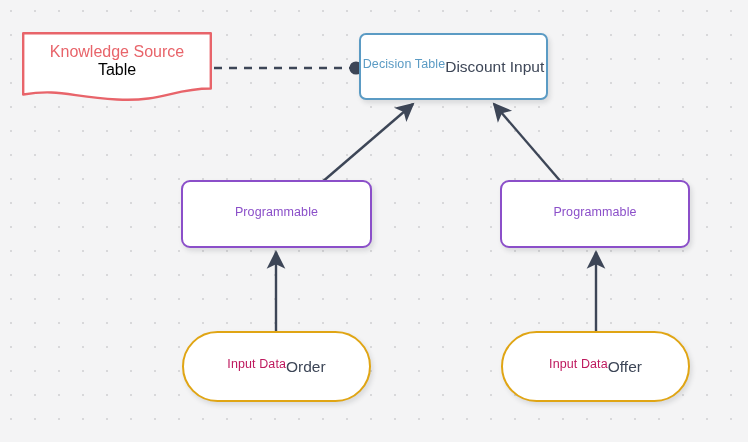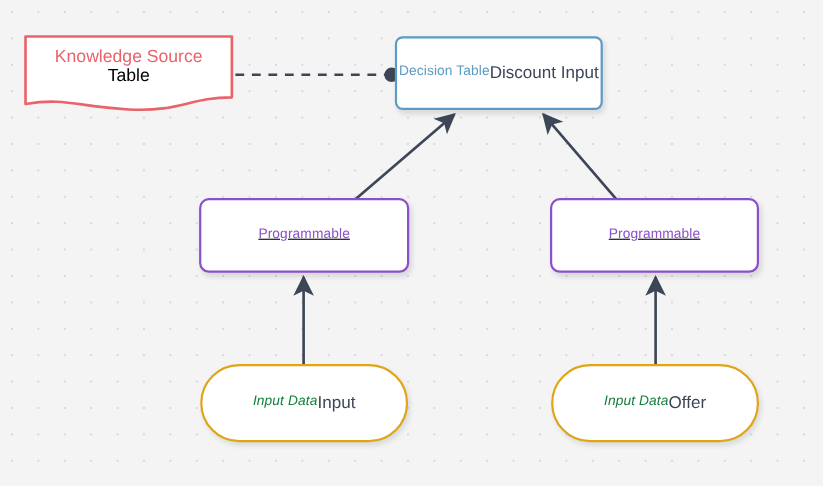--- a/index.html
+++ b/index.html
@@ -92,31 +92,30 @@
     border-radius: 7px;
     box-shadow: 2px 3px 5px rgba(30, 35, 50, 0.13);
   }
   .decision .type-label { color: #5b9bc4; }
 
   
   .programmable {
     border: 2px solid #8b4fc9;
     border-radius: 9px;
     box-shadow: 2px 3px 5px rgba(30, 35, 50, 0.13);
-    text-decoration: underline;
   }
   .programmable .type-label { color: #8b4fc9; }
 
   
   .inputdata {
     border: 2px solid #e0a514;
     border-radius: 999px;
     box-shadow: 2px 3px 5px rgba(30, 35, 50, 0.13);
   }
-  .inputdata .type-label { color: #15803d; font-style: italic; }
+  .inputdata .type-label { color: #be185d; }
 </style>
 </head>
 <body>
 
 <div id="canvas">
 
   <svg id="edges" viewBox="0 0 748 442" width="748" height="442">
     <defs>
       <marker id="arrowhead" markerWidth="9" markerHeight="9" refX="7.4" refY="4.5" orient="auto" markerUnits="strokeWidth">
         <path d="M 0.4 0.6 L 8.2 4.5 L 0.4 8.4 L 2.3 4.5 Z" fill="#3d4657"></path>
@@ -162,21 +161,21 @@
   <div class="node programmable" style="left:181px; top:180px; width:191px; height:68px;">
     <div class="type-label">Programmable</div>
   </div>
 
   <div class="node programmable" style="left:500px; top:180px; width:190px; height:68px;">
     <div class="type-label">Programmable</div>
   </div>
 
   <div class="node inputdata" style="left:182px; top:331px; width:189px; height:71px;">
     <div class="type-label">Input Data</div>
-    <div class="name-label">Input</div>
+    <div class="name-label">Order</div>
   </div>
 
   <div class="node inputdata" style="left:501px; top:331px; width:189px; height:71px;">
     <div class="type-label">Input Data</div>
     <div class="name-label">Offer</div>
   </div>
 
 </div>
 
 </body></html>

